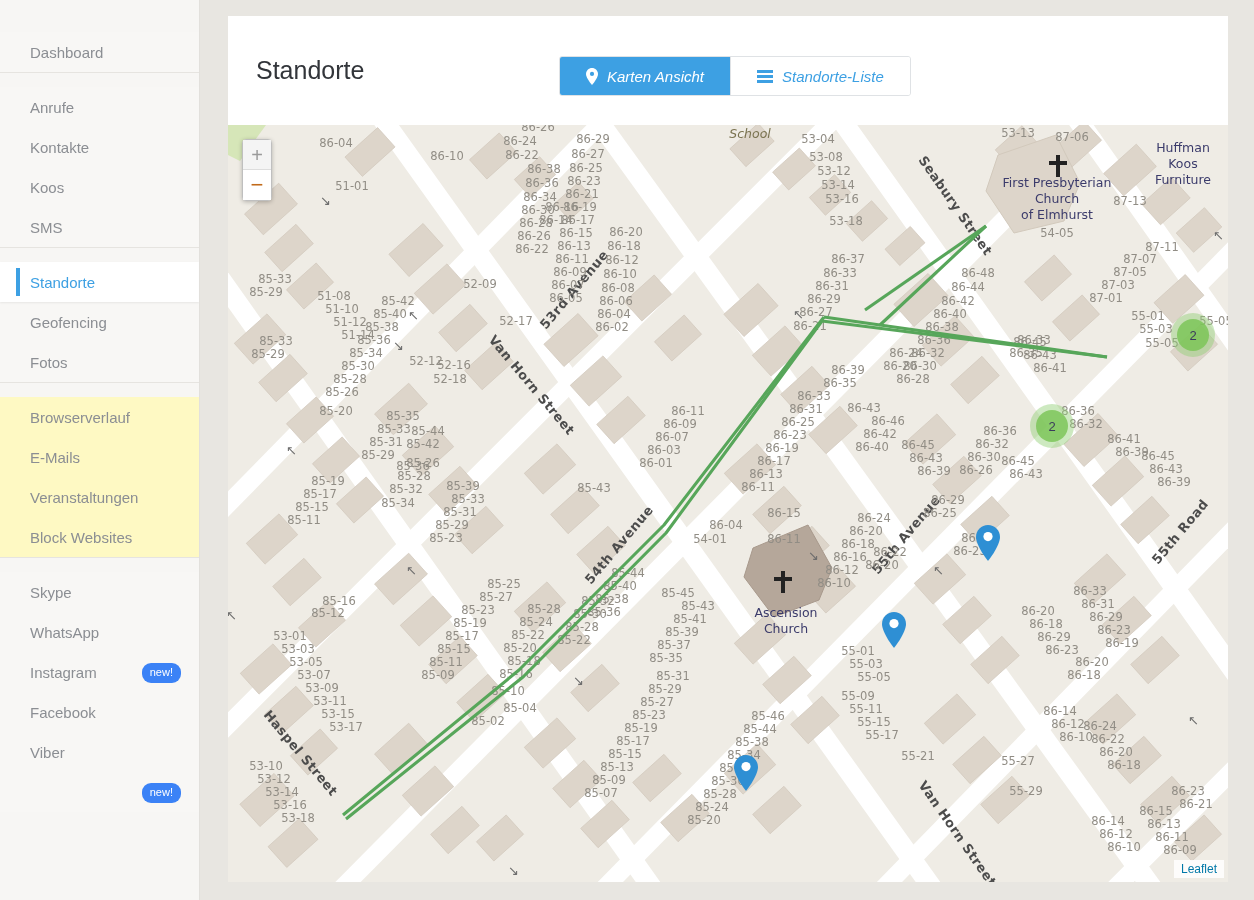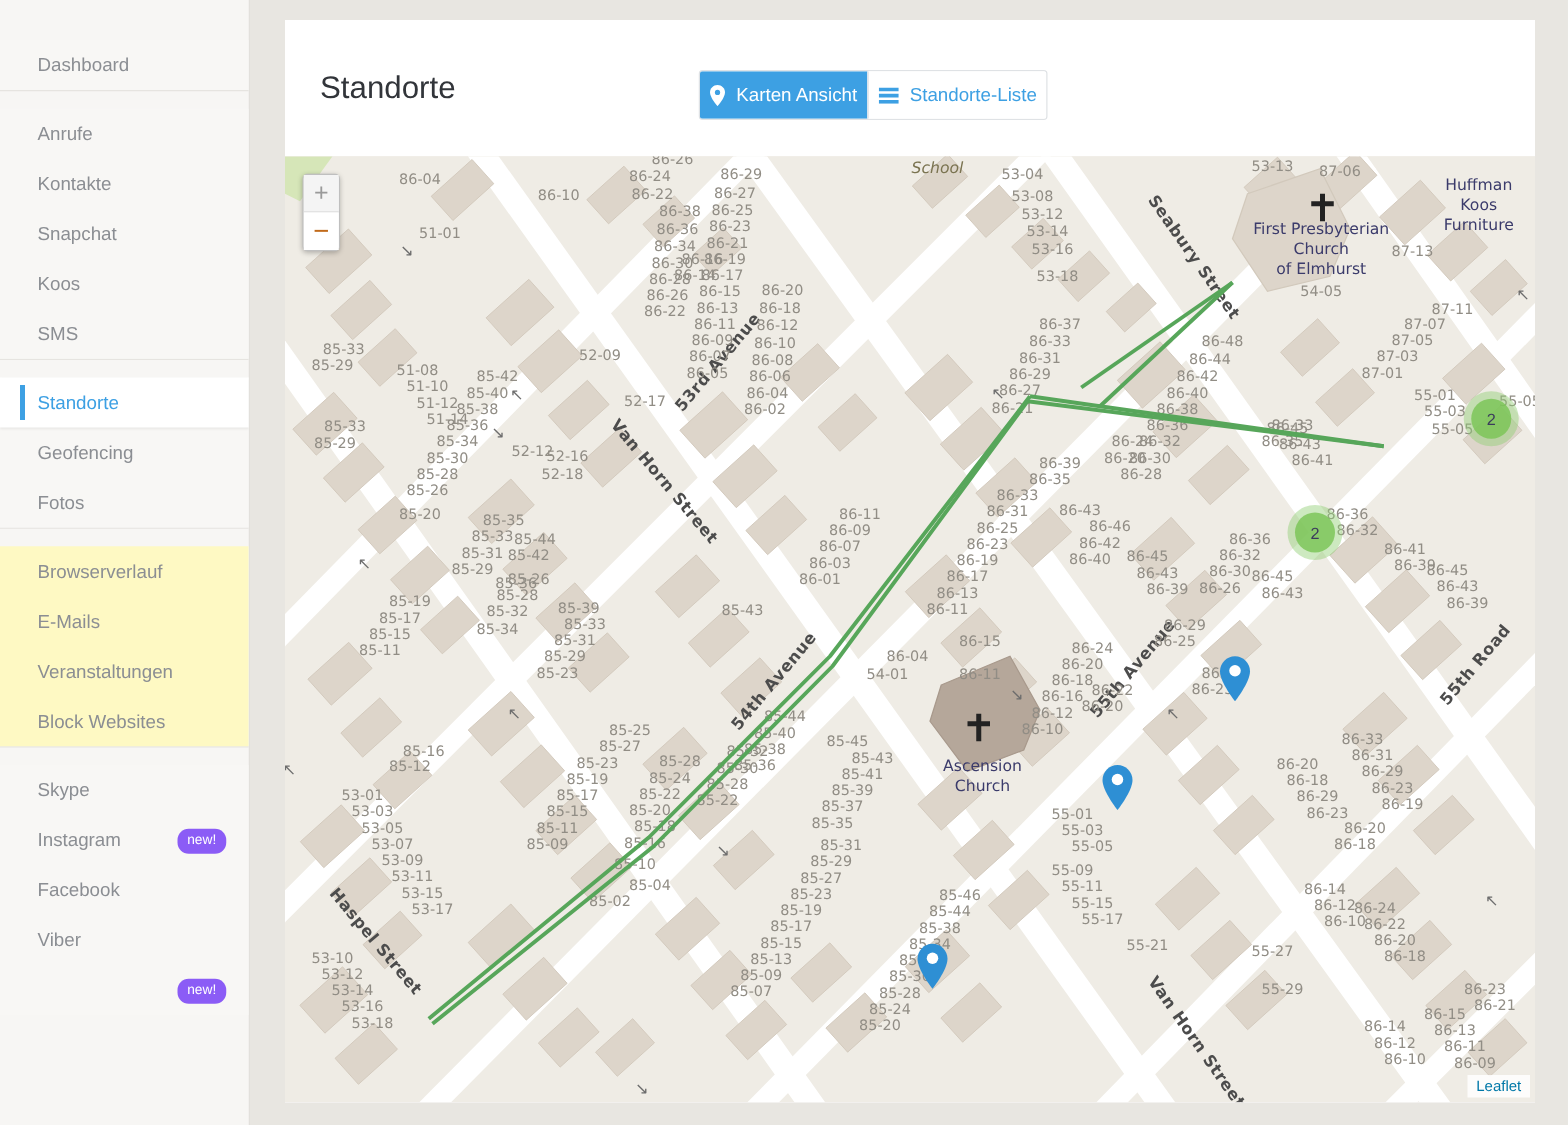--- a/index.html
+++ b/index.html
@@ -47,21 +47,21 @@
   .nav-item.active .arrow {
     position: absolute; right: -15px; top: 0;
     width: 0; height: 0;
     border-top: 20px solid transparent;
     border-bottom: 20px solid transparent;
     border-left: 15px solid #ffffff;
     filter: drop-shadow(1px 0 1px rgba(0,0,0,0.07));
   }
   .badge-new {
     position: absolute; right: 18px; top: 11px;
-    background: #8b5cf6; color: #fff;
+    background: #3b82f6; color: #fff;
     font-size: 11px; line-height: 1;
     padding: 4px 8px 5px; border-radius: 9px;
   }
   .spacer-top { height: 32px; }
   .spacer-sm { height: 14px; }
 
   
   .main {
     flex: 1 1 auto;
     position: relative;
@@ -91,29 +91,30 @@
     position: absolute;
     left: 331px; top: 40px;
     display: flex;
     border: 1px solid #dfe2e5;
     border-radius: 3px;
     overflow: hidden;
     background: #fff;
   }
   .toggle-btn {
     display: flex; align-items: center; gap: 9px;
-    padding: 0 8px;
+    padding: 0 26px;
     height: 38px;
     font-size: 15px;
     cursor: pointer;
     background: #fff;
     color: #3da0e3;
     border: none;
     font-family: "Liberation Sans", sans-serif;
     white-space: nowrap;
+    font-style: italic;
   }
   .toggle-btn.active { background: #3da0e3; color: #fff; }
   .toggle-btn + .toggle-btn { border-left: 1px solid #dfe2e5; }
   .ico { display: inline-flex; align-items: center; }
 
   
   .map {
     position: absolute;
     left: 0; top: 109px;
     width: 1000px; height: 757px;
@@ -187,23 +188,20 @@
         <div class="group-divider"></div>
         <div class="spacer-sm"></div>
         <div class="nav-group plain">
           <div class="nav-item">
             <span class="label">Anrufe</span>
           </div>
           <div class="nav-item">
             <span class="label">Kontakte</span>
           </div>
           <div class="nav-item">
-            <span class="label">Snapchat</span>
-          </div>
-          <div class="nav-item">
             <span class="label">Koos</span>
           </div>
           <div class="nav-item">
             <span class="label">SMS</span>
           </div>
         </div>
         <div class="group-divider"></div>
         <div class="spacer-sm"></div>
         <div class="nav-group plain">
           <div class="nav-item active">
@@ -232,20 +230,23 @@
           </div>
           <div class="nav-item">
             <span class="label">Block Websites</span>
           </div>
         </div>
         <div class="group-divider"></div>
         <div class="spacer-sm"></div>
         <div class="nav-group plain">
           <div class="nav-item">
             <span class="label">Skype</span>
+          </div>
+          <div class="nav-item">
+            <span class="label">WhatsApp</span>
           </div>
           <div class="nav-item">
             <span class="label">Instagram</span>
             <span class="badge-new">new!</span>
           </div>
           <div class="nav-item">
             <span class="label">Facebook</span>
           </div>
           <div class="nav-item">
             <span class="label">Viber</span>

